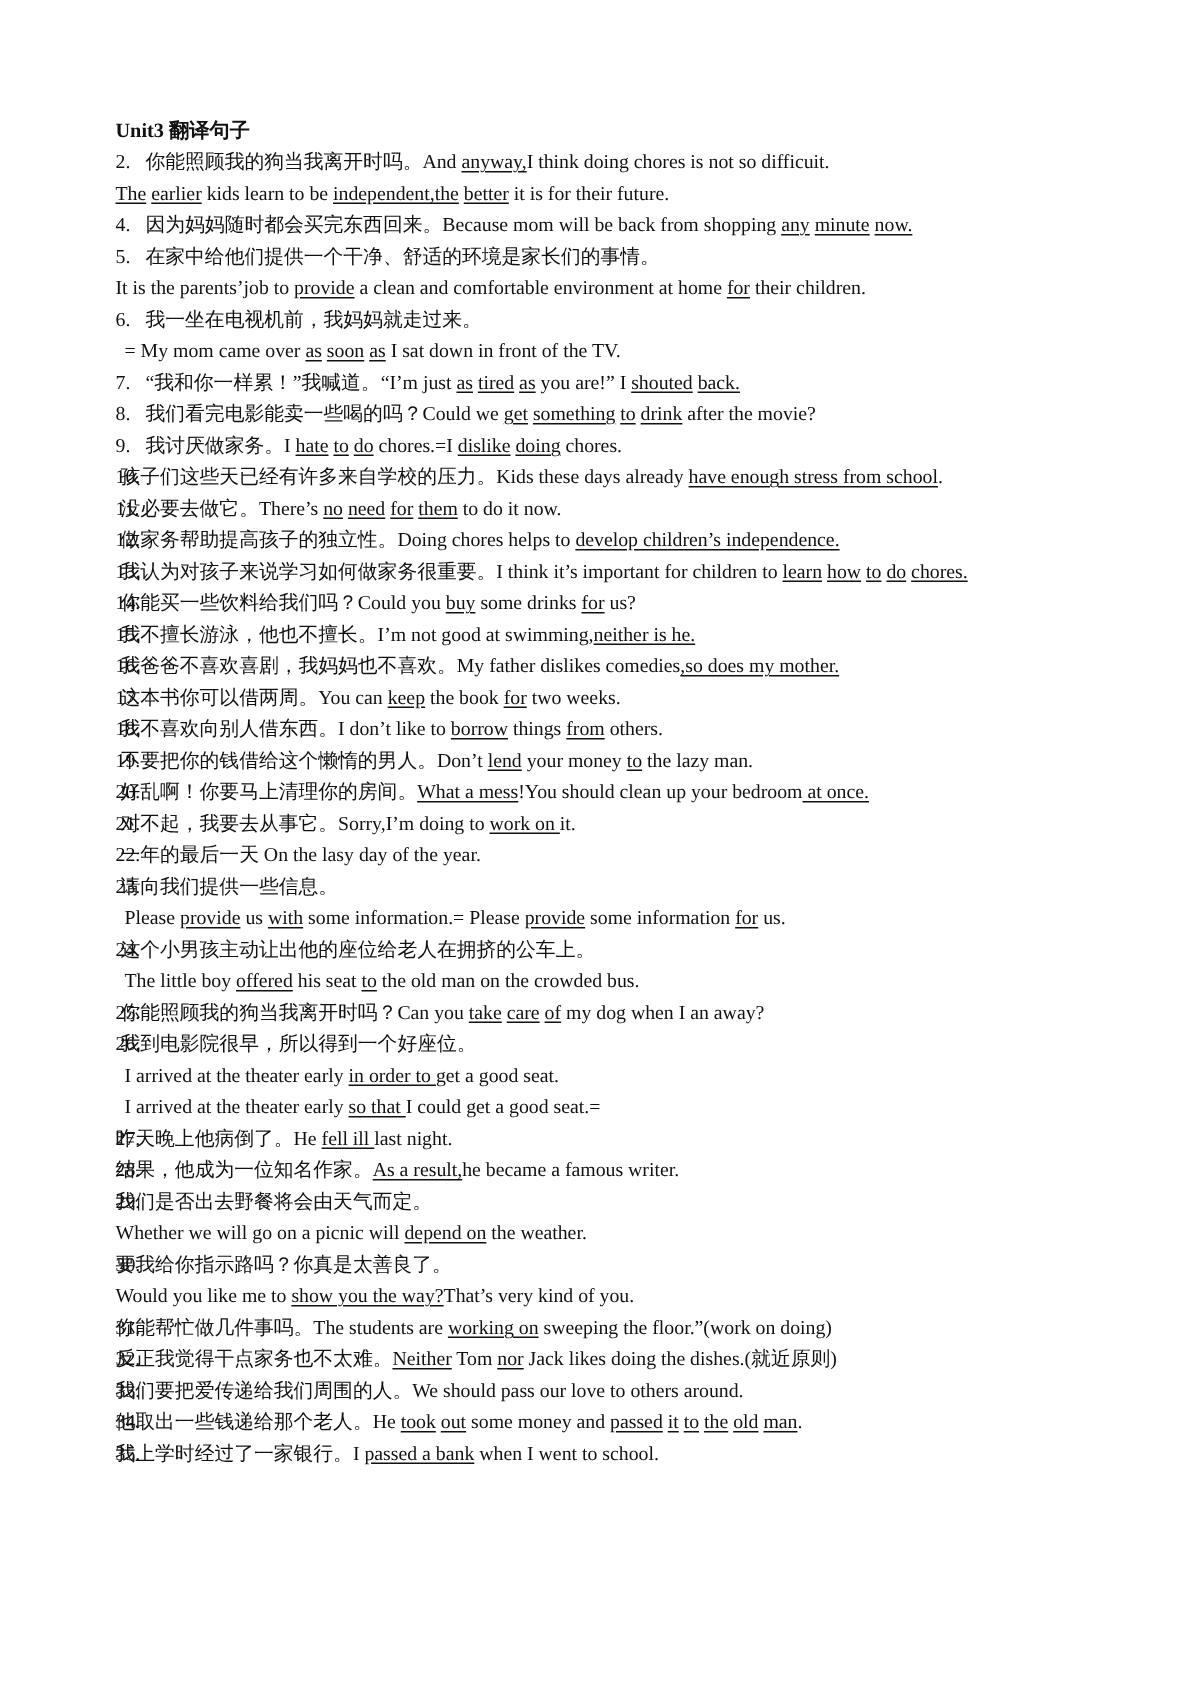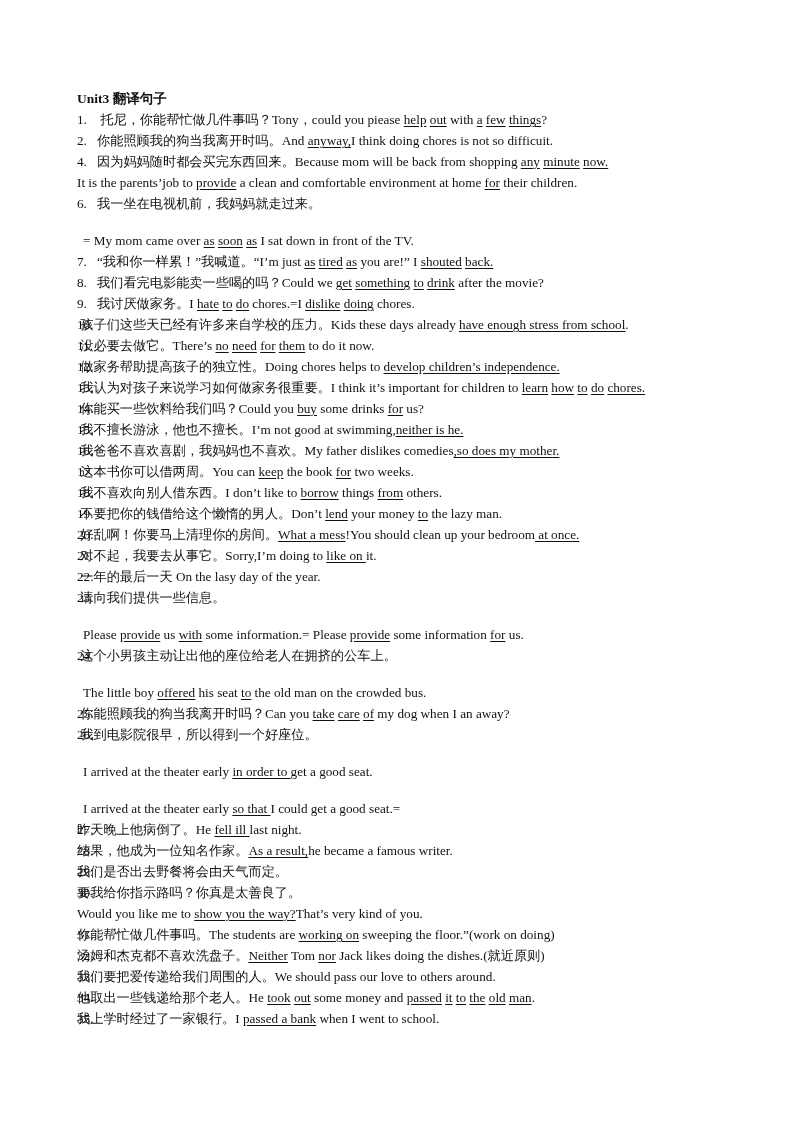--- a/index.html
+++ b/index.html
@@ -1,67 +1,69 @@
 <!DOCTYPE html>
 <html><head>
 <meta charset="utf-8">
 <style>
   html, body { margin: 0; padding: 0; background: #ffffff; }
   body { width: 800px; height: 1132px; position: relative; overflow: hidden;
          font-family: "Liberation Serif", "DejaVu Serif", serif; color: #111; }
   .page { position: absolute; left: 77px; top: 76px; width: 680px; }
-  .title { font-weight: bold; font-size: 13.5px; line-height: 21px; height: 21px; white-space: nowrap; margin-top: 12px; }
+  .title { font-weight: bold; font-size: 13.5px; line-height: 21px; height: 21px; white-space: nowrap; }
   .line { font-size: 13.2px; line-height: 21px; height: 21px; white-space: nowrap; }
   .line .num { display: inline-block; }
   .line.numbered .num { width: 20px; }
   .line.numbered-wide .num { width: 0; }
   .u { text-decoration: underline; text-underline-offset: 2px; text-decoration-thickness: 1px; }
-  .indent1 { padding-left: 6px; margin-top: 16px; }
+  .indent1 { padding-left: 6px; }
   .indent2 { padding-left: 14px; }
 </style>
 </head>
 <body>
 
 <div class="page">
   <div class="title">Unit3 翻译句子</div>
   <div id="lines">
-      <div class="line numbered"><span class="num">1.</span><span>  托尼，你能帮忙做几件事吗？Tony，could you piease </span><span class="u">help</span><span> </span><span class="u">out</span><span> with </span><span class="u">a</span><span> </span><span class="u">few</span><span> </span><span class="u">things</span><span>?</span></div>
       <div class="line numbered"><span class="num">2.</span><span>你能照顾我的狗当我离开时吗。And </span><span class="u">anyway,</span><span>I think doing chores is not so difficuit.</span></div>
+      <div class="line numbered-wide"><span class="u">The</span><span> </span><span class="u">earlier</span><span> kids learn to be </span><span class="u">independent,the</span><span> </span><span class="u">better</span><span> it is for their future.</span></div>
       <div class="line numbered"><span class="num">4.</span><span>因为妈妈随时都会买完东西回来。Because mom will be back from shopping </span><span class="u">any</span><span> </span><span class="u">minute</span><span> </span><span class="u">now.</span></div>
+      <div class="line numbered"><span class="num">5.</span><span>在家中给他们提供一个干净、舒适的环境是家长们的事情。</span></div>
       <div class="line numbered-wide"><span>It is the parents’job to </span><span class="u">provide</span><span> a clean and comfortable environment at home </span><span class="u">for</span><span> their children.</span></div>
       <div class="line numbered"><span class="num">6.</span><span>我一坐在电视机前，我妈妈就走过来。</span></div>
       <div class="line indent1 numbered-wide"><span>= My mom came over </span><span class="u">as</span><span> </span><span class="u">soon</span><span> </span><span class="u">as</span><span> I sat down in front of the TV.</span></div>
       <div class="line numbered"><span class="num">7.</span><span>“我和你一样累！”我喊道。“I’m just </span><span class="u">as</span><span> </span><span class="u">tired</span><span> </span><span class="u">as</span><span> you are!” I </span><span class="u">shouted</span><span> </span><span class="u">back.</span></div>
       <div class="line numbered"><span class="num">8.</span><span>我们看完电影能卖一些喝的吗？Could we </span><span class="u">get</span><span> </span><span class="u">something</span><span> </span><span class="u">to</span><span> </span><span class="u">drink</span><span> after the movie?</span></div>
       <div class="line numbered"><span class="num">9.</span><span>我讨厌做家务。I </span><span class="u">hate</span><span> </span><span class="u">to</span><span> </span><span class="u">do</span><span> chores.=I </span><span class="u">dislike</span><span> </span><span class="u">doing</span><span> chores.</span></div>
       <div class="line numbered-wide"><span class="num">10.</span><span> 孩子们这些天已经有许多来自学校的压力。Kids these days already </span><span class="u">have enough stress from school</span><span>.</span></div>
       <div class="line numbered-wide"><span class="num">11.</span><span> 没必要去做它。There’s </span><span class="u">no</span><span> </span><span class="u">need</span><span> </span><span class="u">for</span><span> </span><span class="u">them</span><span> to do it now.</span></div>
       <div class="line numbered-wide"><span class="num">12.</span><span> 做家务帮助提高孩子的独立性。Doing chores helps to </span><span class="u">develop children’s independence.</span></div>
       <div class="line numbered-wide"><span class="num">13.</span><span> 我认为对孩子来说学习如何做家务很重要。I think it’s important for children to </span><span class="u">learn</span><span> </span><span class="u">how</span><span> </span><span class="u">to</span><span> </span><span class="u">do</span><span> </span><span class="u">chores.</span></div>
       <div class="line numbered-wide"><span class="num">14.</span><span> 你能买一些饮料给我们吗？Could you </span><span class="u">buy</span><span> some drinks </span><span class="u">for</span><span> us?</span></div>
       <div class="line numbered-wide"><span class="num">15.</span><span> 我不擅长游泳，他也不擅长。I’m not good at swimming,</span><span class="u">neither is he.</span></div>
       <div class="line numbered-wide"><span class="num">16.</span><span> 我爸爸不喜欢喜剧，我妈妈也不喜欢。My father dislikes comedies</span><span class="u">,so does my mother.</span></div>
       <div class="line numbered-wide"><span class="num">17.</span><span> 这本书你可以借两周。You can </span><span class="u">keep</span><span> the book </span><span class="u">for</span><span> two weeks.</span></div>
       <div class="line numbered-wide"><span class="num">18.</span><span> 我不喜欢向别人借东西。I don’t like to </span><span class="u">borrow</span><span> things </span><span class="u">from</span><span> others.</span></div>
       <div class="line numbered-wide"><span class="num">19.</span><span> 不要把你的钱借给这个懒惰的男人。Don’t </span><span class="u">lend</span><span> your money </span><span class="u">to</span><span> the lazy man.</span></div>
       <div class="line numbered-wide"><span class="num">20.</span><span> 好乱啊！你要马上清理你的房间。</span><span class="u">What a mess</span><span>!You should clean up your bedroom</span><span class="u"> at once.</span></div>
-      <div class="line numbered-wide"><span class="num">21.</span><span> 对不起，我要去从事它。Sorry,I’m doing to </span><span class="u">like on </span><span>it.</span></div>
+      <div class="line numbered-wide"><span class="num">21.</span><span> 对不起，我要去从事它。Sorry,I’m doing to </span><span class="u">work on </span><span>it.</span></div>
       <div class="line numbered-wide"><span class="num">22.</span><span> 一年的最后一天 On the lasy day of the year.</span></div>
       <div class="line numbered-wide"><span class="num">23.</span><span> 请向我们提供一些信息。</span></div>
       <div class="line indent1 numbered-wide"><span>Please </span><span class="u">provide</span><span> us </span><span class="u">with</span><span> some information.= Please </span><span class="u">provide</span><span> some information </span><span class="u">for</span><span> us.</span></div>
       <div class="line numbered-wide"><span class="num">24.</span><span> 这个小男孩主动让出他的座位给老人在拥挤的公车上。</span></div>
       <div class="line indent1 numbered-wide"><span>The little boy </span><span class="u">offered</span><span> his seat </span><span class="u">to</span><span> the old man on the crowded bus.</span></div>
       <div class="line numbered-wide"><span class="num">25.</span><span> 你能照顾我的狗当我离开时吗？Can you </span><span class="u">take</span><span> </span><span class="u">care</span><span> </span><span class="u">of</span><span> my dog when I an away?</span></div>
       <div class="line numbered-wide"><span class="num">26.</span><span> 我到电影院很早，所以得到一个好座位。</span></div>
       <div class="line indent1 numbered-wide"><span>I arrived at the theater early </span><span class="u">in order to </span><span>get a good seat.</span></div>
       <div class="line indent1 numbered-wide"><span>I arrived at the theater early </span><span class="u">so that </span><span>I could get a good seat.=</span></div>
       <div class="line numbered-wide"><span class="num">27.</span><span>昨天晚上他病倒了。He </span><span class="u">fell ill </span><span>last night.</span></div>
       <div class="line numbered-wide"><span class="num">28.</span><span>结果，他成为一位知名作家。</span><span class="u">As a result,</span><span>he became a famous writer.</span></div>
       <div class="line numbered-wide"><span class="num">29.</span><span>我们是否出去野餐将会由天气而定。</span></div>
+      <div class="line numbered-wide"><span>Whether we will go on a picnic will </span><span class="u">depend on</span><span> the weather.</span></div>
       <div class="line numbered-wide"><span class="num">30.</span><span>要我给你指示路吗？你真是太善良了。</span></div>
       <div class="line numbered-wide"><span>Would you like me to </span><span class="u">show you the way?</span><span>That’s very kind of you.</span></div>
       <div class="line numbered-wide"><span class="num">31.</span><span>你能帮忙做几件事吗。The students are </span><span class="u">working on</span><span> sweeping the floor.”(work on doing)</span></div>
-      <div class="line numbered-wide"><span class="num">32.</span><span>汤姆和杰克都不喜欢洗盘子。</span><span class="u">Neither</span><span> Tom </span><span class="u">nor</span><span> Jack likes doing the dishes.(就近原则)</span></div>
+      <div class="line numbered-wide"><span class="num">32.</span><span>反正我觉得干点家务也不太难。</span><span class="u">Neither</span><span> Tom </span><span class="u">nor</span><span> Jack likes doing the dishes.(就近原则)</span></div>
       <div class="line numbered-wide"><span class="num">33.</span><span>我们要把爱传递给我们周围的人。We should pass our love to others around.</span></div>
       <div class="line numbered-wide"><span class="num">34.</span><span>他取出一些钱递给那个老人。He </span><span class="u">took</span><span> </span><span class="u">out</span><span> some money and </span><span class="u">passed</span><span> </span><span class="u">it</span><span> </span><span class="u">to</span><span> </span><span class="u">the</span><span> </span><span class="u">old</span><span> </span><span class="u">man</span><span>.</span></div>
       <div class="line numbered-wide"><span class="num">35.</span><span>我上学时经过了一家银行。I </span><span class="u">passed a bank</span><span> when I went to school.</span></div>
     </div>
 </div>
 
 </body></html>

